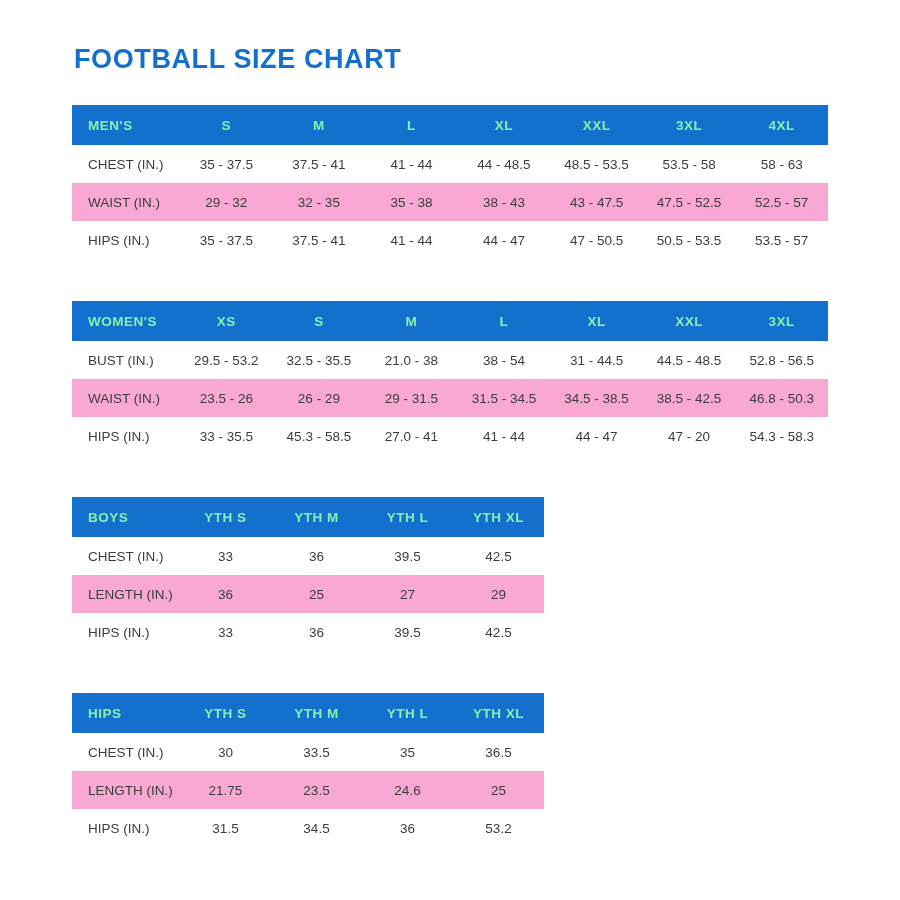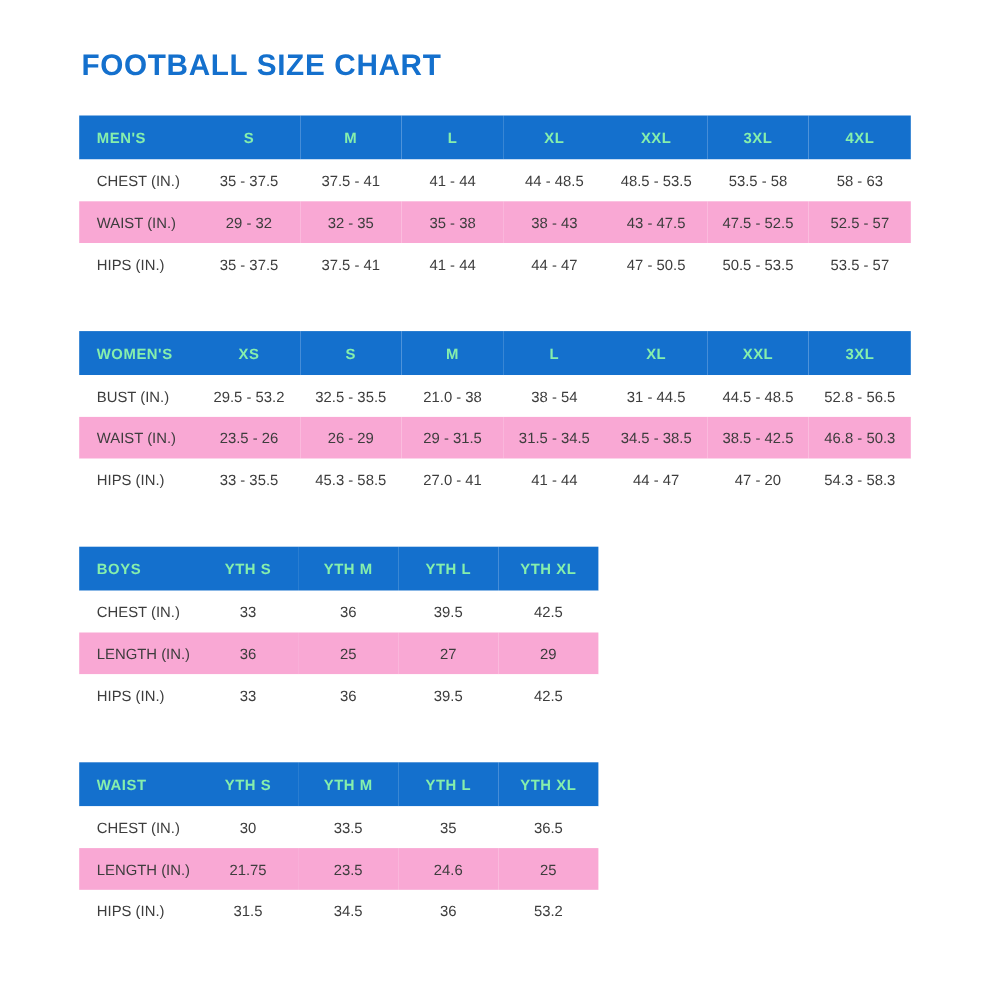--- a/index.html
+++ b/index.html
@@ -236,21 +236,21 @@
   <table class="size-table tbl-narrow">
     <colgroup>
       <col class="c0">
         <col class="cx">
         <col class="cx">
         <col class="cx">
         <col class="cx">
     </colgroup>
     <thead>
       <tr>
-        <th class="rowhead">WAIST</th>
+        <th class="rowhead">HIPS</th>
         <th>YTH S</th>
         <th>YTH M</th>
         <th>YTH L</th>
         <th>YTH XL</th>
       </tr>
     </thead>
     <tbody>
       <tr class="odd">
         <td class="rowhead">CHEST (IN.)</td>
         <td>30</td>

